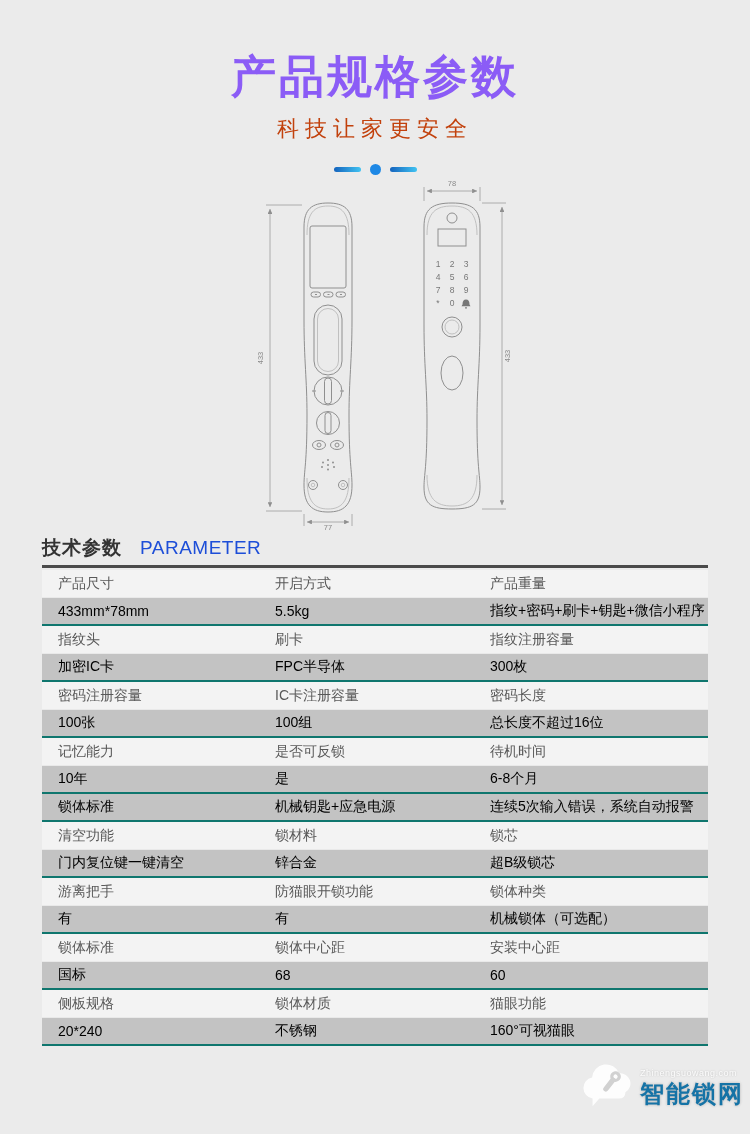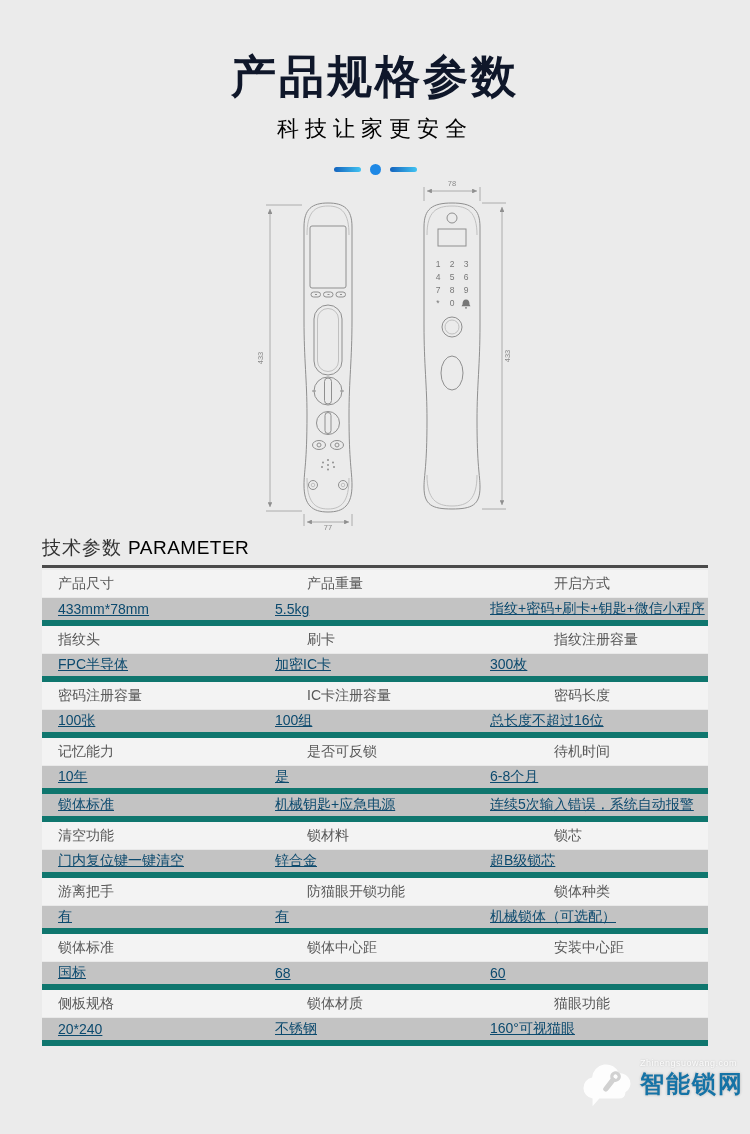--- a/index.html
+++ b/index.html
@@ -1,46 +1,46 @@
 <!DOCTYPE html>
 <html lang="zh"><head>
 <meta charset="utf-8">
 <style>
   * { box-sizing: border-box; margin: 0; padding: 0; }
   body { background:#d8d8d8; font-family:"Liberation Sans", sans-serif; }
   .page { position:relative; width:750px; height:1134px; background:#ebebeb; overflow:hidden; margin:0 auto; }
 
   
   .header { text-align:center; padding-top:50px; }
-  .title { font-size:45px; font-weight:700; color:#0f172a; letter-spacing:3px; line-height:1.2; }
-  .subtitle { margin-top:10px; font-size:22px; font-weight:400; color:#000000; letter-spacing:6px; }
+  .title { font-size:45px; font-weight:700; color:#8b5cf6; letter-spacing:3px; line-height:1.2; }
+  .subtitle { margin-top:10px; font-size:22px; font-weight:400; color:#c2410c; letter-spacing:6px; }
   .divider { margin-top:20px; display:flex; justify-content:center; align-items:center; gap:9px; }
   .divider .dash { width:27px; height:5px; border-radius:3px; background:linear-gradient(90deg,#1463bd,#41c3f2); }
   .divider .dot  { width:11px; height:11px; border-radius:50%; background:#1e88e5; }
 
   
   .drawings { width:750px; height:356px; }
   .drawings svg { display:block; }
   .dim-text { font-size:7.5px; fill:#8a8a8a; }
   .key-text { font-size:8.5px; fill:#777; }
 
   
   .params { margin:0 42px; }
   .params-heading { margin-top:6px; font-size:19px; color:#333; line-height:22px; letter-spacing:1px; }
-  .params-heading .cn { font-weight:400; }
-  .params-heading .en { font-weight:500; color:#000000; margin-left:6px; letter-spacing:0.5px; }
+  .params-heading .cn { font-weight:700; }
+  .params-heading .en { font-weight:500; color:#1d4ed8; margin-left:18px; letter-spacing:0.5px; }
   .rule { margin-top:6px; height:3px; background:#4a4a4a; }
   .spec-table { margin-top:2px; }
   .spec-row { display:grid; grid-template-columns:217px 215px 1fr; align-items:center;
               height:28px; padding-left:16px; font-size:14px; white-space:nowrap; }
-  .spec-row.label { background:#f3f3f3; color:#585858; border-bottom:1px solid #e9e9e9;gap:32px; }
-  .spec-row.value { background:#c3c3c3; color:#0c4a6e; border-bottom:6px solid #0f766e;text-decoration:underline; }
-
-  
-  .watermark { position:absolute; right:6px; bottom:24px; display:flex; align-items:flex-start; opacity:0.92;margin-top:48px; }
+  .spec-row.label { background:#f3f3f3; color:#585858; border-bottom:1px solid #e9e9e9; }
+  .spec-row.value { background:#c3c3c3; color:#000000; border-bottom:2px solid #0f766e; }
+
+  
+  .watermark { position:absolute; right:6px; bottom:24px; display:flex; align-items:flex-end; opacity:0.92;margin-top:48px; }
   .wm-text { margin-left:2px; }
   .wm-url  { font-size:9px; color:#fff; letter-spacing:0.5px; text-shadow:0 0 2px rgba(110,110,110,0.45); }
   .wm-name { font-size:24px; font-weight:700; color:#0369a1; letter-spacing:2px; text-shadow:0 0 3px rgba(110,110,110,0.5); }
 </style>
 </head>
 <body>
 
 <div class="page">
 
   <div class="header">
@@ -178,36 +178,36 @@
   </div>
 
   <div class="params">
     <div class="params-heading">
       <span class="cn">技术参数</span><span class="en">PARAMETER</span>
     </div>
     <div class="rule"></div>
     <div class="spec-table">
         <div class="spec-row label">
           <div class="spec-cell">产品尺寸</div>
+          <div class="spec-cell">开启方式</div>
           <div class="spec-cell">产品重量</div>
-          <div class="spec-cell">开启方式</div>
         </div>
         <div class="spec-row value">
           <div class="spec-cell">433mm*78mm</div>
           <div class="spec-cell">5.5kg</div>
           <div class="spec-cell">指纹+密码+刷卡+钥匙+微信小程序</div>
         </div>
         <div class="spec-row label">
           <div class="spec-cell">指纹头</div>
           <div class="spec-cell">刷卡</div>
           <div class="spec-cell">指纹注册容量</div>
         </div>
         <div class="spec-row value">
+          <div class="spec-cell">加密IC卡</div>
           <div class="spec-cell">FPC半导体</div>
-          <div class="spec-cell">加密IC卡</div>
           <div class="spec-cell">300枚</div>
         </div>
         <div class="spec-row label">
           <div class="spec-cell">密码注册容量</div>
           <div class="spec-cell">IC卡注册容量</div>
           <div class="spec-cell">密码长度</div>
         </div>
         <div class="spec-row value">
           <div class="spec-cell">100张</div>
           <div class="spec-cell">100组</div>

